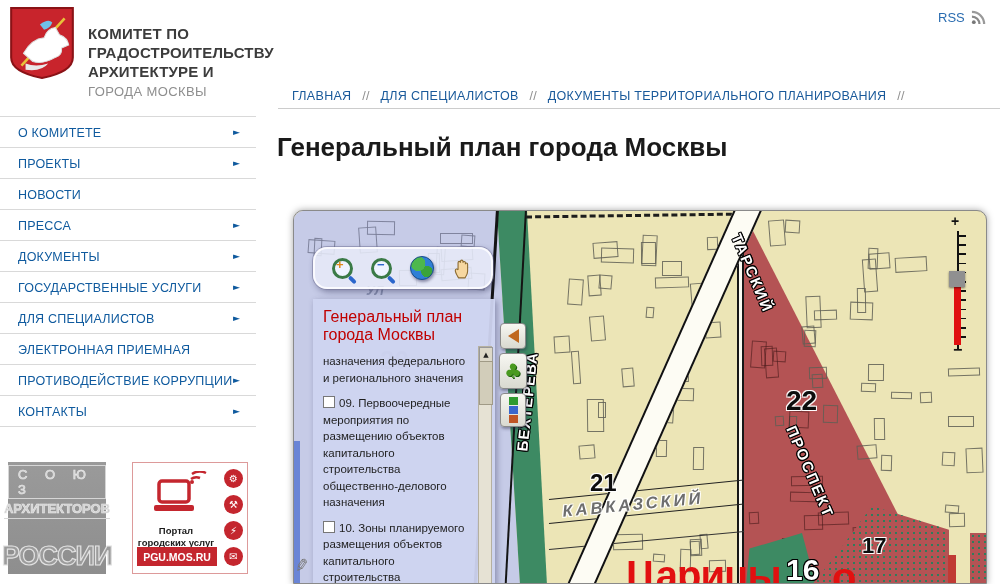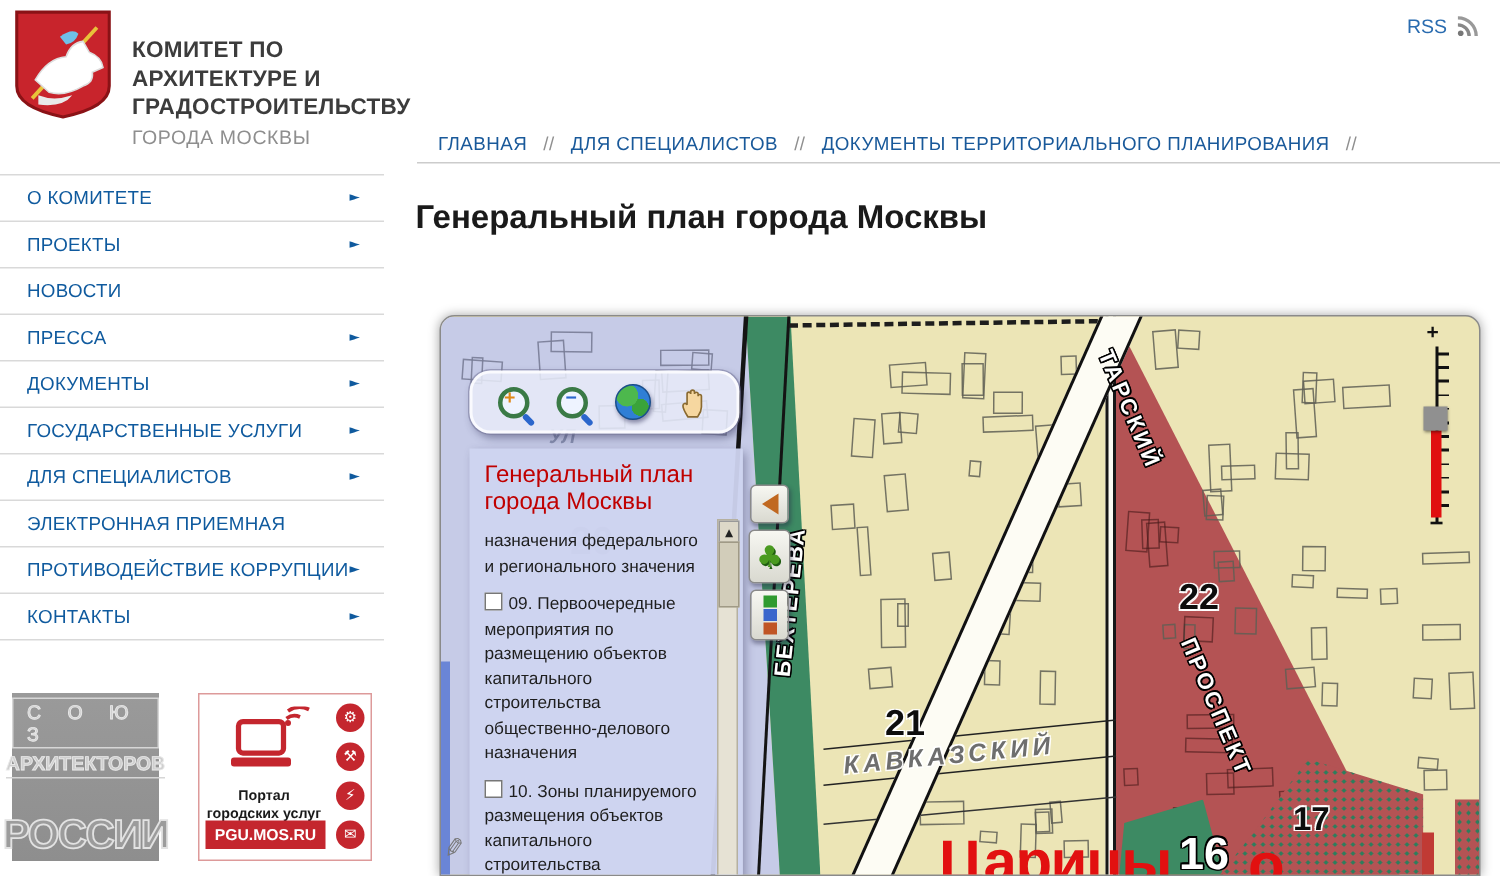--- a/index.html
+++ b/index.html
@@ -43,21 +43,21 @@
   .pgu-icons{position:absolute;right:4px;top:6px;display:flex;flex-direction:column;gap:7px;}
   .pi{width:19px;height:19px;border-radius:50%;background:#c4262e;color:#fff;
       font-family:"DejaVu Sans",sans-serif;font-size:10px;display:flex;align-items:center;justify-content:center;}
   .pgu-laptop{position:absolute;left:12px;top:8px;}
 
   
   .crumbs{left:292px;top:89px;font-size:12.5px;letter-spacing:.3px;white-space:nowrap;}
   .crumbs a{color:#19599a;text-decoration:none;cursor:pointer;}
   .crumbs .sep{color:#8f8f8f;margin:0 7px;}
   .crumbline{left:278px;top:108px;width:722px;border-top:1px solid #ccc;height:0;}
-  .h1{left:277px;top:132px;font-size:22px;font-weight:700;color:#1a1a1a;}
+  .h1{left:277px;top:132px;font-size:26px;font-weight:700;color:#1a1a1a;}
 
   
   .map{left:293px;top:210px;width:694px;height:374px;border:1px solid #8a8a8a;
        border-radius:10px 10px 0 0;overflow:hidden;background:#ece5b6;
        box-shadow:0 0 7px rgba(0,0,0,.35);box-sizing:border-box;cursor:pointer;}
   .map .abs{position:absolute;}
   .z-lav{left:0;top:0;width:694px;height:374px;background:#c6cbe7;
          clip-path:polygon(0 0,203px 0,226px 374px,0 374px);}
   .z-grn{left:0;top:0;width:694px;height:374px;background:#3d8a63;
          clip-path:polygon(203px 0,233px 0,253px 374px,226px 374px);}
@@ -101,21 +101,21 @@
             transform:rotate(-84deg);letter-spacing:1px;}
   .lbl-tar{left:450px;top:20px;font-size:15px;font-weight:700;transform:rotate(67deg);
            transform-origin:0 0;letter-spacing:2px;}
   .lbl-pro{left:505px;top:212px;font-size:15px;font-weight:700;transform:rotate(67deg);
            transform-origin:0 0;letter-spacing:2px;}
   .lbl-kav{left:268px;top:282px;width:185px;font-size:16.5px;font-weight:700;font-style:italic;
            color:#6e6e6e;transform:rotate(-5.5deg);letter-spacing:3px;}
   .lbl-ul{left:72px;top:72px;font-size:13px;font-weight:700;font-style:italic;color:#8890b0;}
   .n20{left:86px;top:134px;font-size:26px;font-weight:700;color:rgba(108,112,145,.6);}
   .n21{left:296px;top:258px;font-size:24px;font-weight:700;color:#0d0d0d;}
-  .n22{left:492px;top:174px;font-size:24px;font-weight:700;color:#0d0d0d;}
+  .n22{left:492px;top:174px;font-size:28px;font-weight:700;color:#0d0d0d;}
   .n17{left:568px;top:322px;font-size:22px;font-weight:700;color:#0d0d0d;}
   .n16{left:492px;top:342px;font-size:30px;font-weight:700;}
   .car1{left:332px;top:342px;font-size:40px;font-weight:700;color:#e21010;letter-spacing:-1px;}
   .car2{left:538px;top:344px;font-size:40px;font-weight:700;color:#e21010;}
 
   
   .tbar{left:19px;top:36px;width:180px;height:42px;border-radius:14px;
         background:rgba(232,235,248,.85);border:2px solid rgba(252,252,255,.9);
         box-shadow:0 0 0 1px rgba(120,120,155,.55),2px 3px 6px rgba(40,40,80,.45);
         box-sizing:border-box;display:flex;align-items:center;justify-content:space-around;padding:0 8px;}
@@ -178,22 +178,22 @@
 
   <svg class="abs logo" viewBox="0 0 64 72">
     <path d="M2 2 h60 v48 q0 14 -30 20 q-30 -6 -30 -20 z" fill="#c8242c" stroke="#8a1216" stroke-width="2"></path>
     <line x1="12" y1="58" x2="54" y2="12" stroke="#e8c23a" stroke-width="2.5"></line>
     <path d="M14 46 q8 -14 20 -15 q3 -9 11 -10 l4 7 q8 3 9 10 l-7 3 q1 7 -6 9 q-12 7 -22 4 z" fill="#fff" stroke="#ddd" stroke-width="1"></path>
     <path d="M30 18 q8 -6 12 -2 q-2 6 -8 7 z" fill="#6fc0e8"></path>
     <path d="M16 56 q10 4 22 0 q-6 8 -22 6 z" fill="#e9e9e9"></path>
   </svg>
   <div class="abs orgname">
     <div>КОМИТЕТ ПО</div>
+    <div>ГРАДОСТРОИТЕЛЬСТВУ</div>
     <div>АРХИТЕКТУРЕ И</div>
-    <div>ГРАДОСТРОИТЕЛЬСТВУ</div>
   </div>
   <div class="abs orgsub">ГОРОДА МОСКВЫ</div>
   <div class="abs rss">
     <span>RSS</span>
     <svg width="15" height="15" viewBox="0 0 16 16">
       <circle cx="3" cy="13" r="2" fill="#777"></circle>
       <path d="M1 7 a8 8 0 0 1 8 8" stroke="#888" stroke-width="2.4" fill="none"></path>
       <path d="M1 2 a13 13 0 0 1 13 13" stroke="#999" stroke-width="2.4" fill="none"></path>
     </svg>
   </div>

